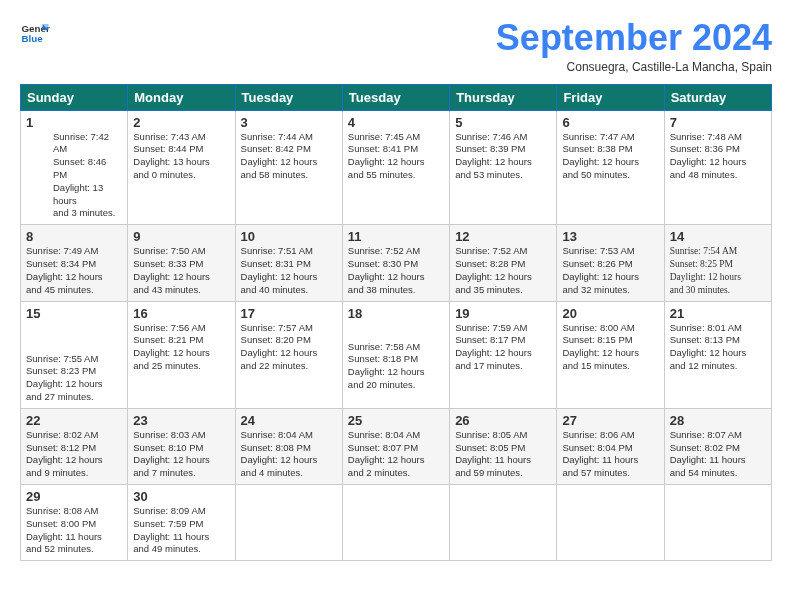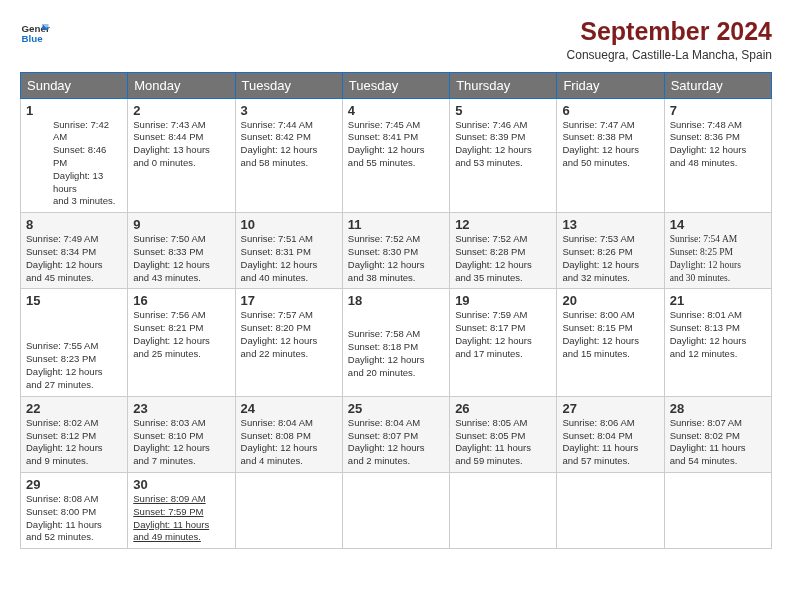--- a/index.html
+++ b/index.html
@@ -28,42 +28,42 @@
       gap: 4px;
     }
     .logo-icon {
       width: 30px;
       height: 30px;
     }
     .title-area {
       text-align: right;
     }
     .month-title {
-      font-size: 25px;
+      font-size: 36px;
       font-weight: bold;
-      color: #7f1d1d;
+      color: #3b82f6;
       line-height: 1.1;
     }
     .location-title {
       font-size: 12px;
       color: #333;
       margin-top: 2px;
     }
     .calendar-table {
       width: 100%;
       border-collapse: collapse;
       font-size: 10px;
     }
     .calendar-table th {
-      background-color: #737373;
+      background-color: #0f766e;
       color: #fff;
       text-align: left;
       padding: 5px 6px;
       font-size: 13px;
-      font-weight: normal;
+      font-weight: bold;
       border: 1px solid #1a6fc4;
     }
     .calendar-table td {
       border: 1px solid #ccc;
       vertical-align: top;
       padding: 4px 5px;
       width: calc(100% / 7);
       min-height: 72px;
       height: 72px;
       background: #fff;
@@ -329,21 +329,21 @@
         <tr>
           <td>
             <span class="day-number">29</span>
             <div class="day-info" style="white-space: pre-line;">Sunrise: 8:08 AM
 Sunset: 8:00 PM
 Daylight: 11 hours
 and 52 minutes.</div>
           </td>
           <td>
             <span class="day-number">30</span>
-            <div class="day-info" style="white-space: pre-line; text-decoration: underline;">Sunrise: 8:09 AM
+            <div class="day-info" style="white-space: pre-line;">Sunrise: 8:09 AM
 Sunset: 7:59 PM
 Daylight: 11 hours
 and 49 minutes.</div>
           </td>
           <td class="empty-cell"></td>
           <td class="empty-cell"></td>
           <td class="empty-cell"></td>
           <td class="empty-cell"></td>
           <td class="empty-cell"></td>
         </tr>

